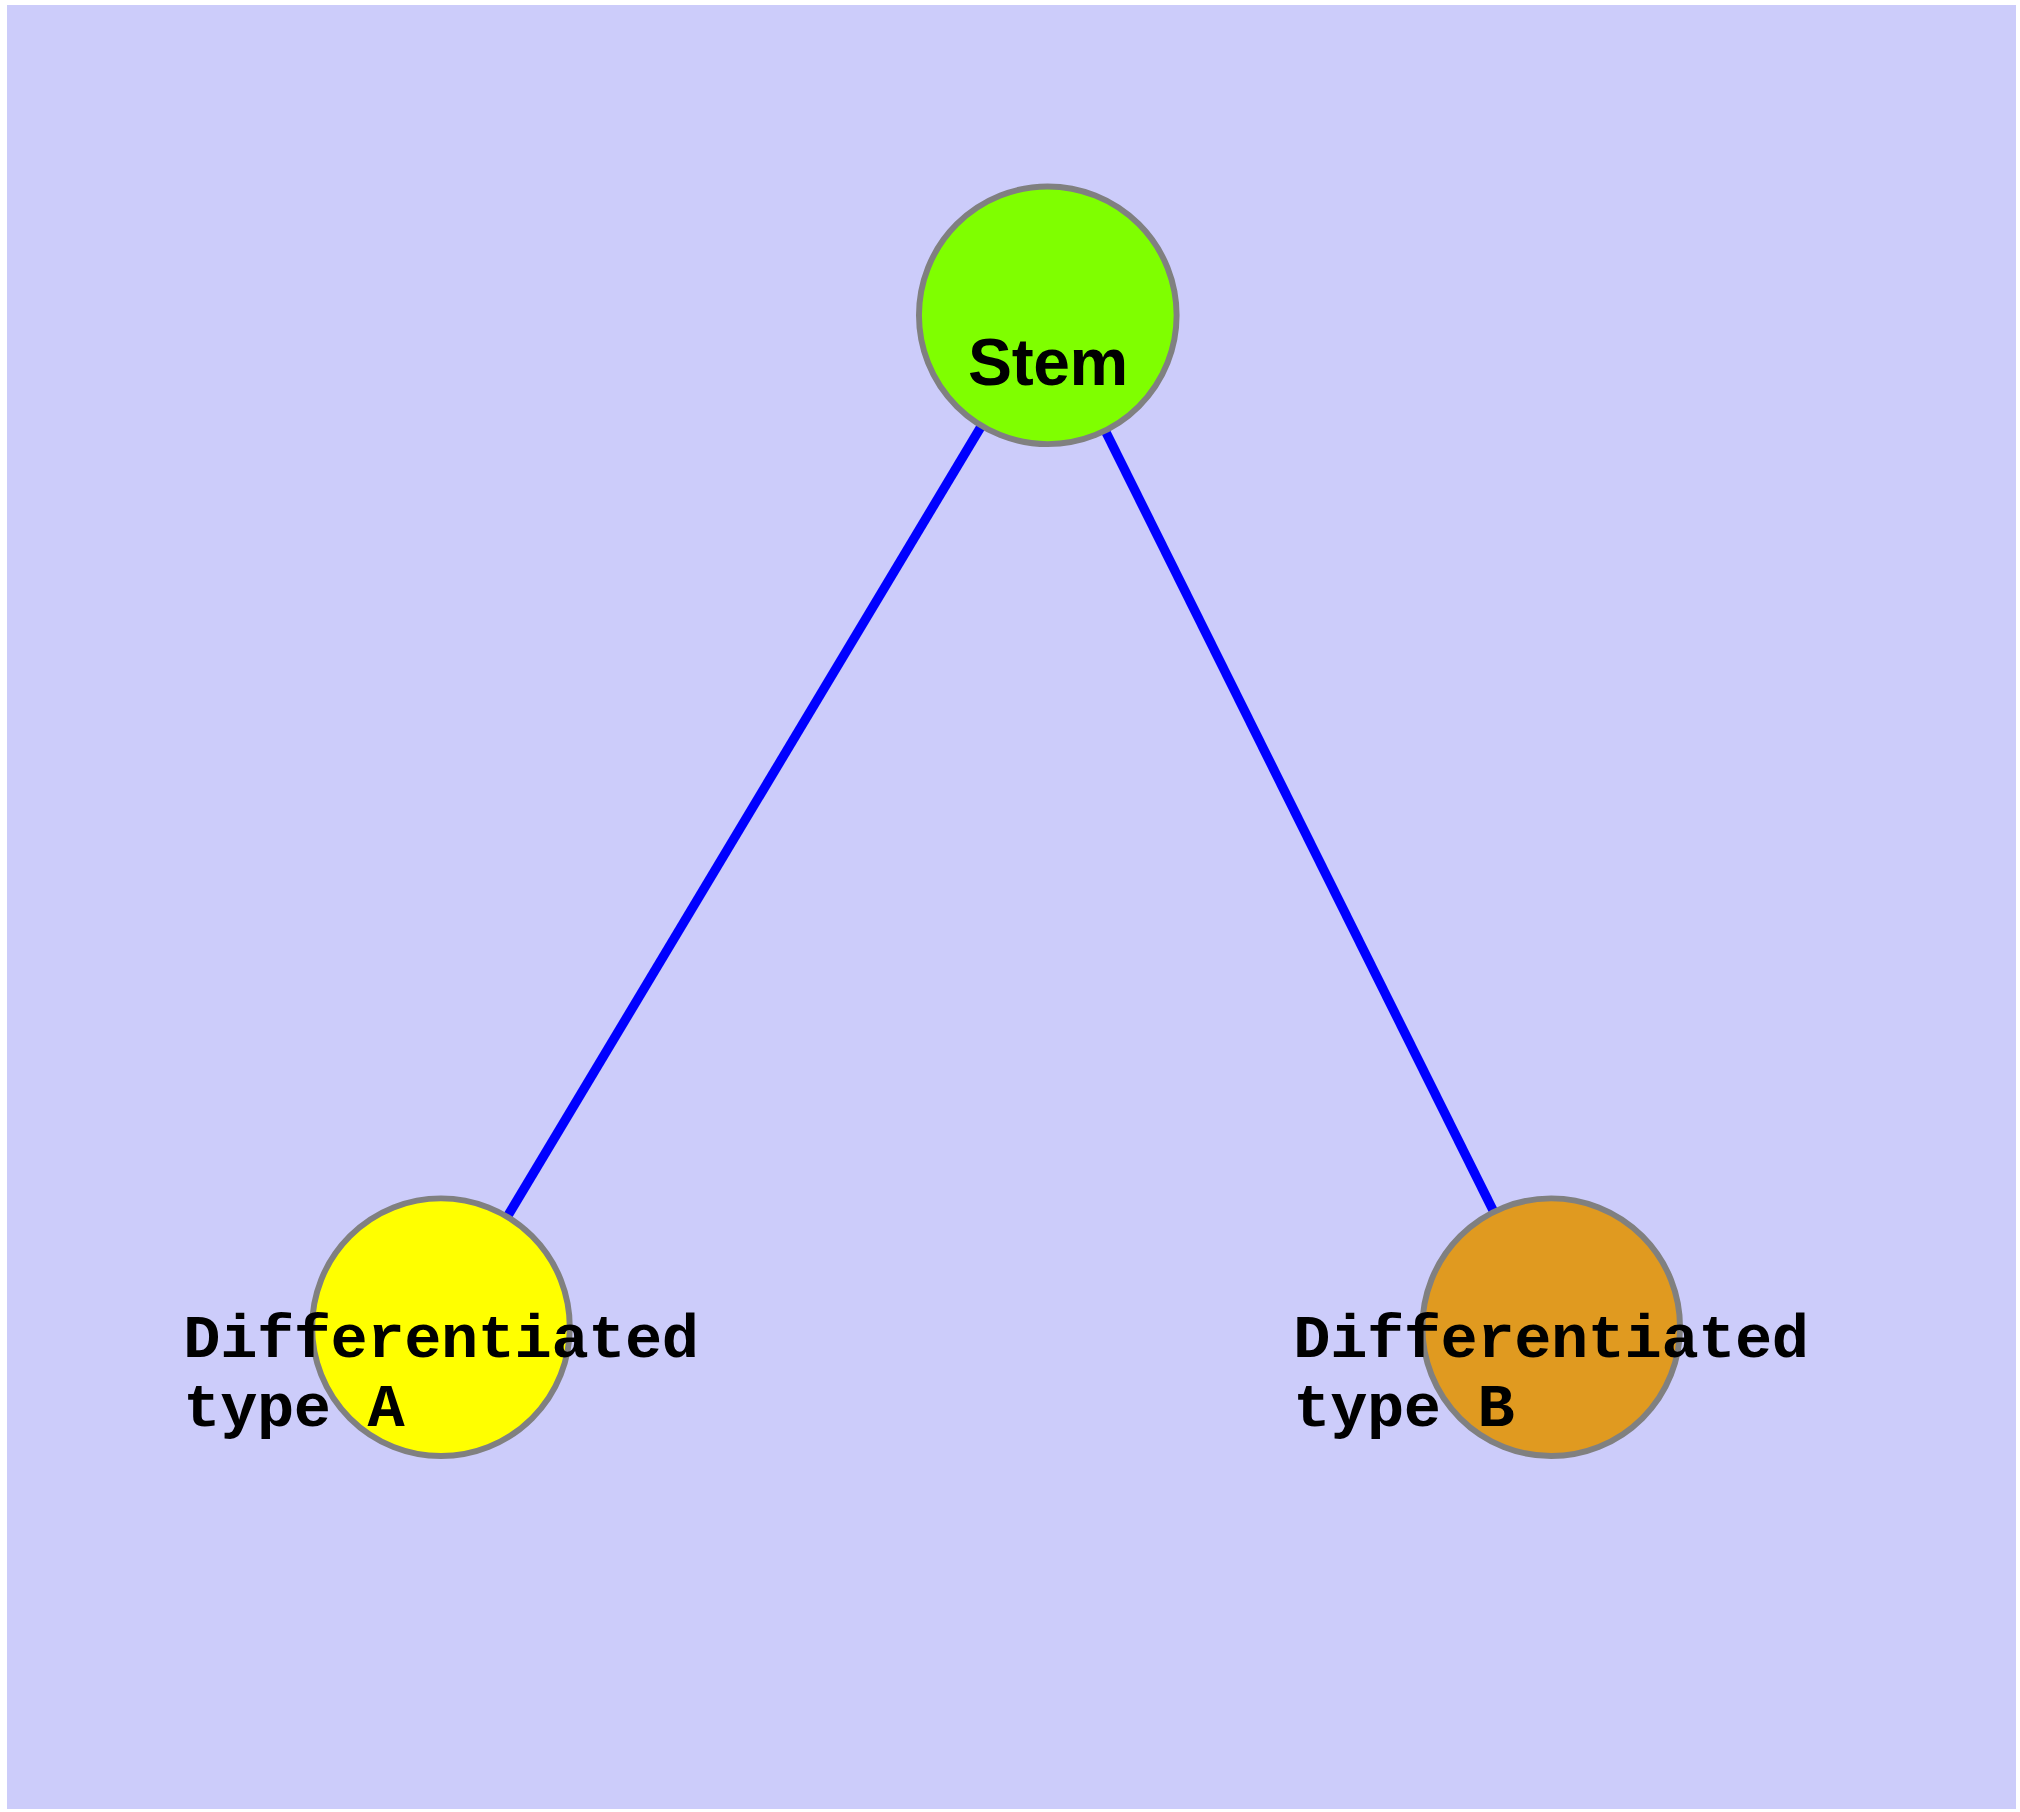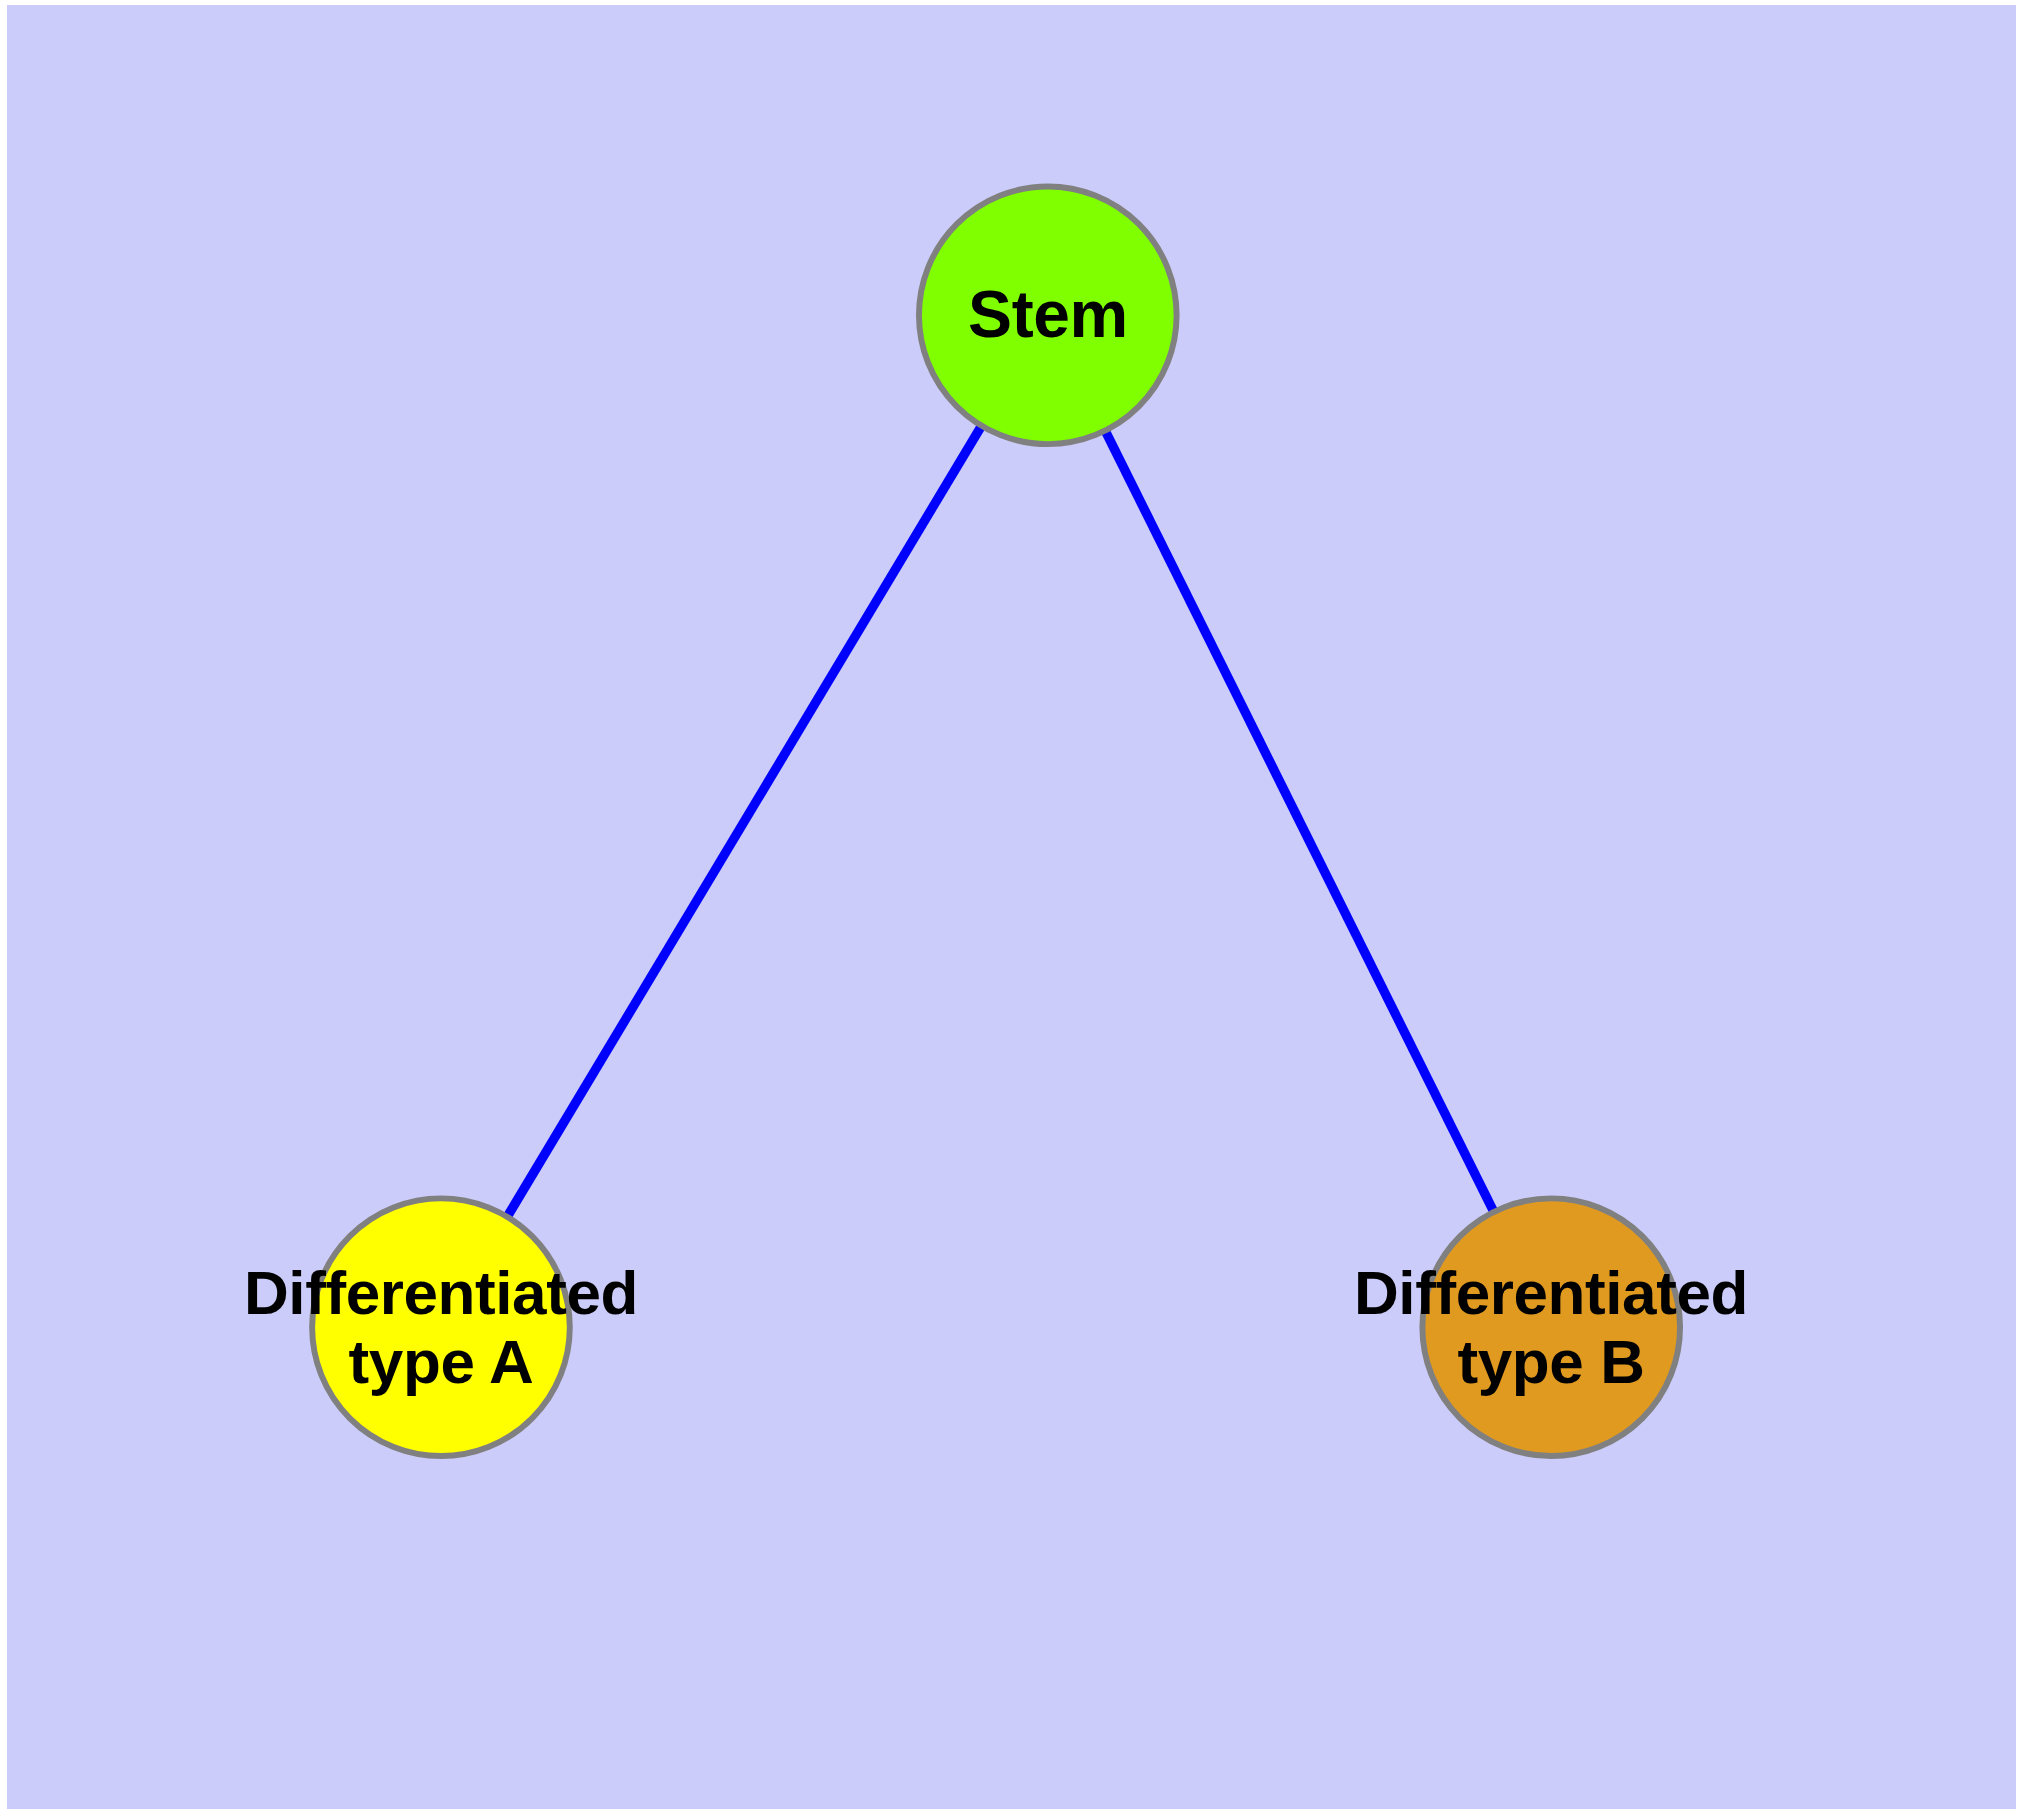--- a/index.html
+++ b/index.html
@@ -38,32 +38,33 @@
   }
   .edge-line {
     stroke: #0000ff;
     stroke-width: 11;
     stroke-linecap: butt;
   }
   .node-label {
     position: absolute;
     color: #000000;
     font-weight: bold;
-    text-align: center;
     line-height: 1.12;
     white-space: pre;
     transform: translate(-50%, -50%);
     pointer-events: none;
     letter-spacing: -0.4px;
+    margin-top: 48px;
   }
   .label-stem {
     font-size: 66px;
   }
   .label-two-line {
     font-size: 62px;
+    font-family: Liberation Mono, monospace;
   }
 </style>
 </head>
 <body>
 
 <div id="canvas">
 
   <div id="plot-background"></div>
 
   <svg id="graph-svg" viewBox="0 0 2384 2138" xmlns="http://www.w3.org/2000/svg">

